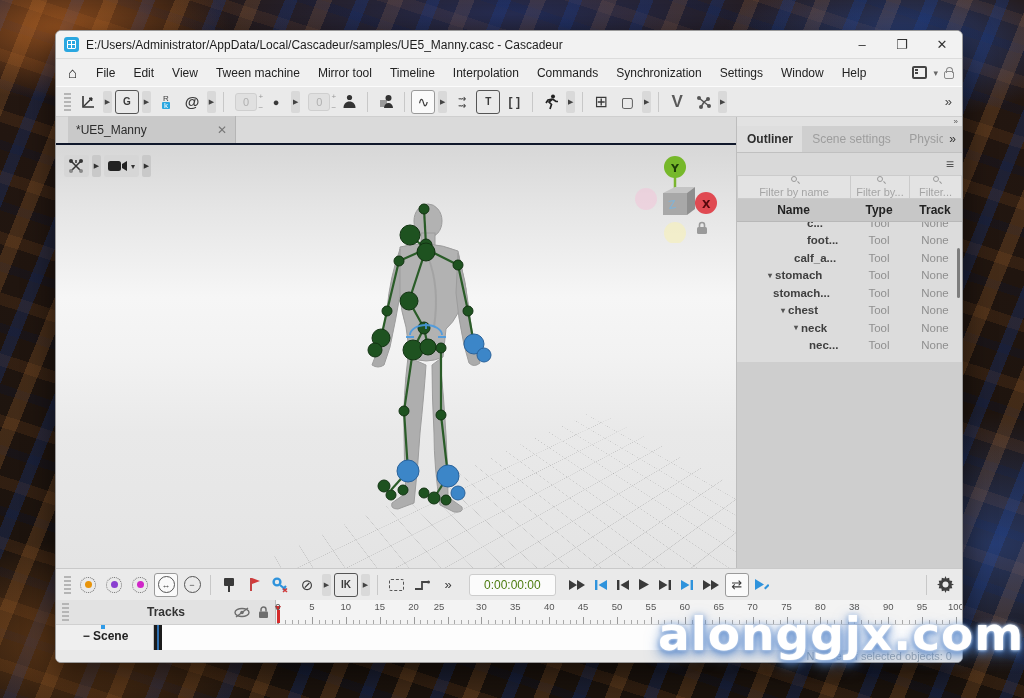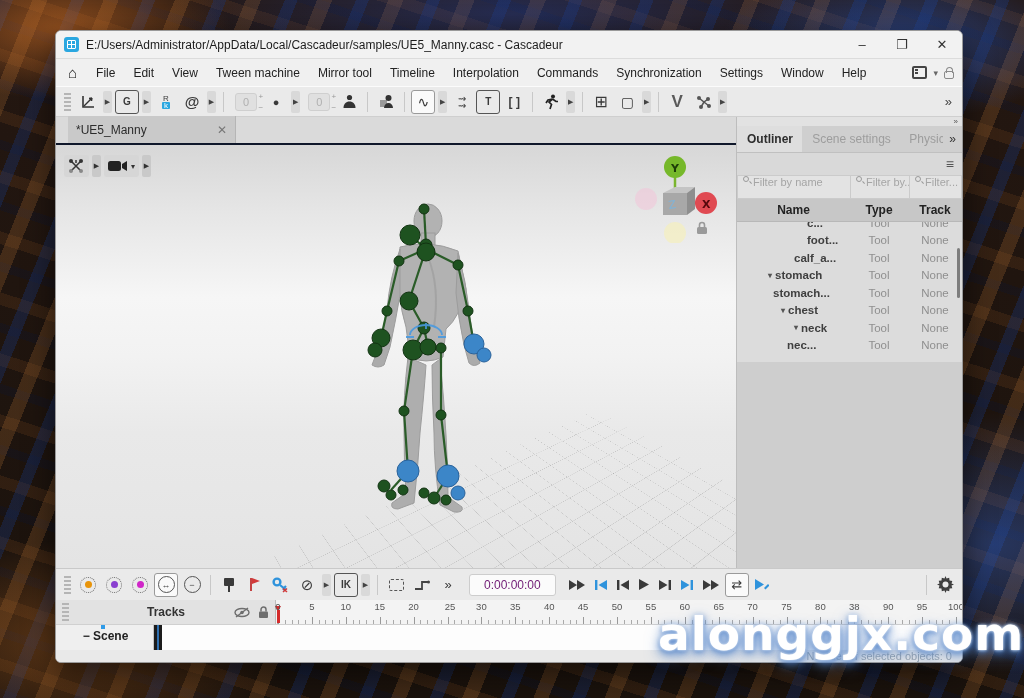--- a/index.html
+++ b/index.html
@@ -87,21 +87,21 @@
   
   .right-panel { width:226px; background:#d6d6d6; border-left:1px solid #bdbdbd; display:flex; flex-direction:column; font-size:12px; }
   .rp-mini { height:9px; display:flex; justify-content:flex-end; align-items:center; padding-right:4px; font-size:8px; color:#555; background:#e2e2e2; }
   .rp-tabs { height:27px; display:flex; align-items:center; background:#cfcfcf; border-bottom:1px solid #c0c0c0; }
   .rp-tab { padding:5px 10px; white-space:nowrap; overflow:hidden; }
   .rp-tab.active { background:#dedede; color:#2e2e2e; font-weight:bold; height:100%; display:flex; align-items:center; }
   .rp-tab.inactive { color:#9d9d9d; }
   .rp-tabs .rp-overflow { margin-left:auto; padding:0 6px; font-size:12px; color:#333; }
   .rp-menu-row { height:22px; display:flex; justify-content:flex-end; align-items:center; padding-right:8px; color:#555; font-size:14px; background:#d9d9d9; }
   .filters { display:flex; gap:1px; padding:1px; background:#cbcbcb; }
-  .filter-box { background:#e3e3e3; height:22px; display:flex; align-items:flex-start; gap:4px; padding:0 5px; color:#a5a5a5; font-size:11px; overflow:hidden; white-space:nowrap; }
+  .filter-box { background:#e3e3e3; height:22px; display:flex; align-items:center; gap:4px; padding:0 5px; color:#a5a5a5; font-size:11px; overflow:hidden; white-space:nowrap;flex-direction:column; }
   .f-name { width:112px; } .f-type { width:58px; } .f-track { flex:1; }
   .lens { width:6px; height:6px; border:1.2px solid #9a9a9a; border-radius:50%; position:relative; flex:0 0 6px; }
   .lens::after { content:""; position:absolute; left:5px; top:5px; width:3px; height:1.2px; background:#9a9a9a; transform:rotate(45deg); }
   .col-header { display:flex; background:#c7c7c7; border-bottom:1px solid #b8b8b8; font-weight:bold; color:#222; height:23px; align-items:center; }
   .ch-name { width:113px; text-align:center; } .ch-type { width:58px; text-align:center; } .ch-track { flex:1; text-align:center; }
   .rows-clip { height:140px; overflow:hidden; background:#dcdcdc; position:relative; }
   .o-row { display:flex; height:17.5px; align-items:center; font-size:11.5px; }
   .o-name { width:113px; color:#3f3f3f; font-weight:bold; white-space:nowrap; overflow:hidden; display:flex; align-items:center; gap:3px; }
   .o-arrow { font-size:8px; color:#555; }
   .o-type, .o-track { color:#8f8f8f; text-align:center; }
@@ -118,21 +118,21 @@
   .op-ic.list::after { content:""; position:absolute; left:2px; right:2px; top:2px; height:7px;
     background:repeating-linear-gradient(#777 0 1.5px, transparent 1.5px 3.5px); }
   .op-sep { width:1px; height:16px; background:#bcbcbc; }
   .objprops-body { flex:1; background:#cecece; }
 
   
   .bottom-bar { height:32px; background:#eaeaea; border-top:1px solid #c9c9c9; display:flex; align-items:center; padding:0 4px; flex:0 0 32px; }
   .ring { width:16px; height:16px; border:1.6px dotted #6a6a6a; border-radius:50%; display:flex; align-items:center; justify-content:center; }
   .ring i { width:7px; height:7px; border-radius:50%; display:block; }
   .ring-arrows { width:17px; height:17px; border:1.6px solid #555; border-radius:50%; font-size:9px; color:#444; display:flex; align-items:center; justify-content:center; font-style:normal; }
-  .tc-box { background:#fbfbfb; border:1px solid #cdcdcd; border-radius:3px; font-size:12px; color:#701a75; padding:3px 14px; margin:0 8px; }
+  .tc-box { background:#fbfbfb; border:1px solid #cdcdcd; border-radius:3px; font-size:12px; color:#4d7c0f; padding:3px 14px; margin:0 8px; }
   .pb { margin:0 5px; display:flex; align-items:center; }
   .blue { color:#2f93dc !important; } .blue svg { fill:#2f93dc; }
   .gear-wrap { margin-left:auto; display:flex; align-items:center; }
 
   
   .timeline { flex:0 0 50px; display:flex; flex-direction:column; background:#e8e8e8; }
   .tl-top { height:24px; display:flex; flex:0 0 24px; }
   .tl-left-head { width:220px; background:#e2e2e2; border-right:1px solid #bdbdbd; display:flex; align-items:center; padding:0 6px; }
   .tracks-label { font-weight:bold; color:#333; font-size:12px; margin-left:74px; margin-right:auto; }
   .ruler { flex:1; position:relative; background:#f3f3f3;
@@ -477,21 +477,21 @@
           </div>
           <div class="o-row">
             <div class="o-name" style="padding-left: 57px;">
               <span class="o-arrow">▾</span>
               <span>neck</span>
             </div>
             <div class="o-type">Tool</div>
             <div class="o-track">None</div>
           </div>
           <div class="o-row">
-            <div class="o-name" style="padding-left: 50px;">
+            <div class="o-name" style="padding-left: 72px;">
               <span>nec...</span>
             </div>
             <div class="o-type">Tool</div>
             <div class="o-track">None</div>
           </div>
           <div class="rp-scrollbar"></div>
       </div>
       <div class="objprops-body"></div>
     </div>
   </div>
@@ -627,21 +627,21 @@
             <path d="M3 5.5V3.5a2.5 2.5 0 0 1 5 0v2" stroke="#6e6e6e" stroke-width="1.5" fill="none"></path>
           </svg>
       </div>
       <div class="ruler" id="ruler">
         <div class="playhead"></div>
       <span class="ruler-label" style="left: 2px;">0</span>
           <span class="ruler-label" style="left: 35.9px;">5</span>
           <span class="ruler-label" style="left: 69.8px;">10</span>
           <span class="ruler-label" style="left: 103.7px;">15</span>
           <span class="ruler-label" style="left: 137.6px;">20</span>
-          <span class="ruler-label" style="left: 174px;">25</span>
+          <span class="ruler-label" style="left: 163px;">25</span>
           <span class="ruler-label" style="left: 205.4px;">30</span>
           <span class="ruler-label" style="left: 239.3px;">35</span>
           <span class="ruler-label" style="left: 273.2px;">40</span>
           <span class="ruler-label" style="left: 307.1px;">45</span>
           <span class="ruler-label" style="left: 341px;">50</span>
           <span class="ruler-label" style="left: 374.9px;">55</span>
           <span class="ruler-label" style="left: 408.8px;">60</span>
           <span class="ruler-label" style="left: 442.7px;">65</span>
           <span class="ruler-label" style="left: 476.6px;">70</span>
           <span class="ruler-label" style="left: 510.5px;">75</span>

